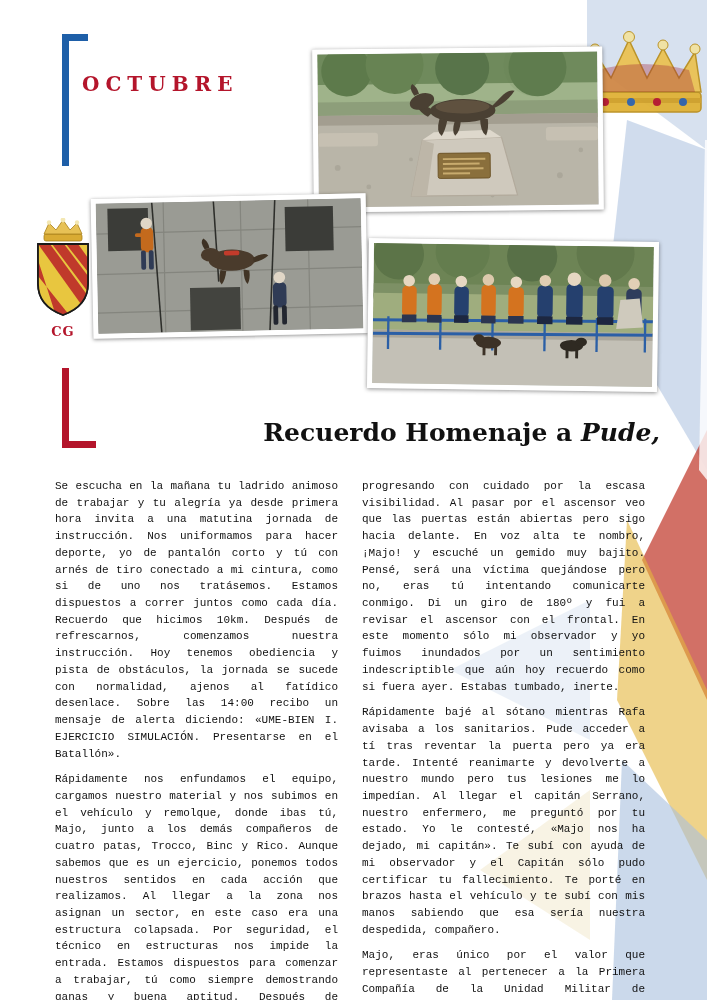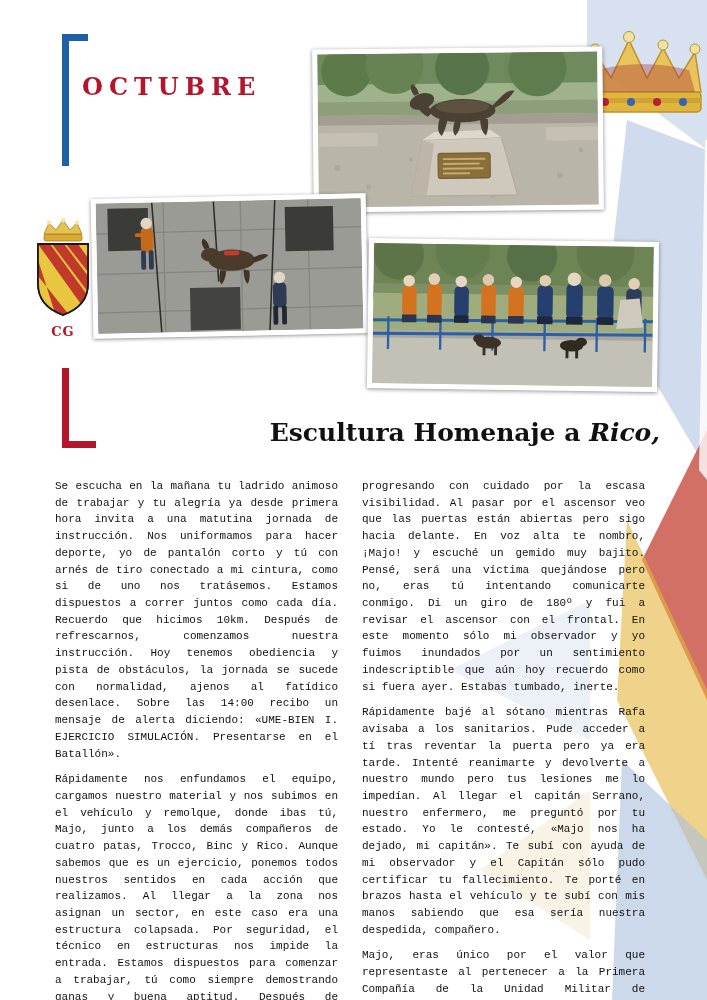--- a/index.html
+++ b/index.html
@@ -59,21 +59,21 @@
     font-size: 25px;
     letter-spacing: 1px;
     color: #b4152b;
     white-space: nowrap;
   }
   .octubre {
     position: absolute;
     left: 82px; top: 72px;
     font-family: "DejaVu Serif", serif;
     font-weight: bold;
-    font-size: 24px;
+    font-size: 20px;
     letter-spacing: 6px;
     color: #b4152b;
     white-space: nowrap;
   }
   .year {
     position: absolute;
     left: 78px; top: 100px;
     font-family: "DejaVu Serif", serif;
     font-weight: bold;
     font-size: 66px;
@@ -451,21 +451,21 @@
         <rect x="200" y="110" width="3" height="9"></rect>
         <rect x="210" y="110" width="3" height="9"></rect>
       </g>
 
       <polygon points="256,58 276,56 280,86 252,88" fill="#cfcabd"></polygon>
     </svg>
   </div>
 
   <div class="title-block">
     <div class="title-line">
-      <span>Escultura Homenaje a </span><em>Rico,</em>
+      <span>Recuerdo Homenaje a </span><em>Pude,</em>
     </div>
   </div>
 
   <div class="body-cols">
     <div class="col left">
       <p>Se escucha en la mañana tu ladrido animoso de trabajar y tu alegría ya desde primera hora invita a una matutina jornada de instrucción. Nos uniformamos para hacer deporte, yo de pantalón corto y tú con arnés de tiro conectado a mi cintura, como si de uno nos tratásemos. Estamos dispuestos a correr juntos como cada día. Recuerdo que hicimos 10km. Después de refrescarnos, comenzamos nuestra instrucción. Hoy tenemos obediencia y pista de obstáculos, la jornada se sucede con normalidad, ajenos al fatídico desenlace. Sobre las 14:00 recibo un mensaje de alerta diciendo: «UME-BIEN I. EJERCICIO SIMULACIÓN. Presentarse en el Batallón».</p>
       <p>Rápidamente nos enfundamos el equipo, cargamos nuestro material y nos subimos en el vehículo y remolque, donde ibas tú, Majo, junto a los demás compañeros de cuatro patas, Trocco, Binc y Rico. Aunque sabemos que es un ejercicio, ponemos todos nuestros sentidos en cada acción que realizamos. Al llegar a la zona nos asignan un sector, en este caso era una estructura colapsada. Por seguridad, el técnico en estructuras nos impide la entrada. Estamos dispuestos para comenzar a trabajar, tú como siempre demostrando ganas y buena aptitud. Después de reconocer el perímetro juntos, decido concentrarte en una puerta donde muestras interés. ¡Busca, Majo! Esas serían mis últimas palabras. Saliste rápidamente como siempre, deseando encontrar alguna señal de vida. Después de ocho minutos de búsqueda te escucho desde fuera cómo progresas en el interior de la estructura. Pues mi era complicado dirigirte, ya que no veía lo que habías registrado. Hubo unos minutos que dejé de oirte, parecía raro porque no viniste a mi llamada. Repetí tu nombre varias veces pero seguía sin oirte ni verte. Me dirigí al técnico en estructuras y a mi observador y decido entrar. En este momento soy consciente de que algo no iba bien. Mi observador, Rafa, me sigue en la distancia revisando y</p>
     </div>
     <div class="col right">
       <p>progresando con cuidado por la escasa visibilidad. Al pasar por el ascensor veo que las puertas están abiertas pero sigo hacia delante. En voz alta te nombro, ¡Majo! y escuché un gemido muy bajito. Pensé, será una víctima quejándose pero no, eras tú intentando comunicarte conmigo. Di un giro de 180º y fui a revisar el ascensor con el frontal. En este momento sólo mi observador y yo fuimos inundados por un sentimiento indescriptible que aún hoy recuerdo como si fuera ayer. Estabas tumbado, inerte.</p>

